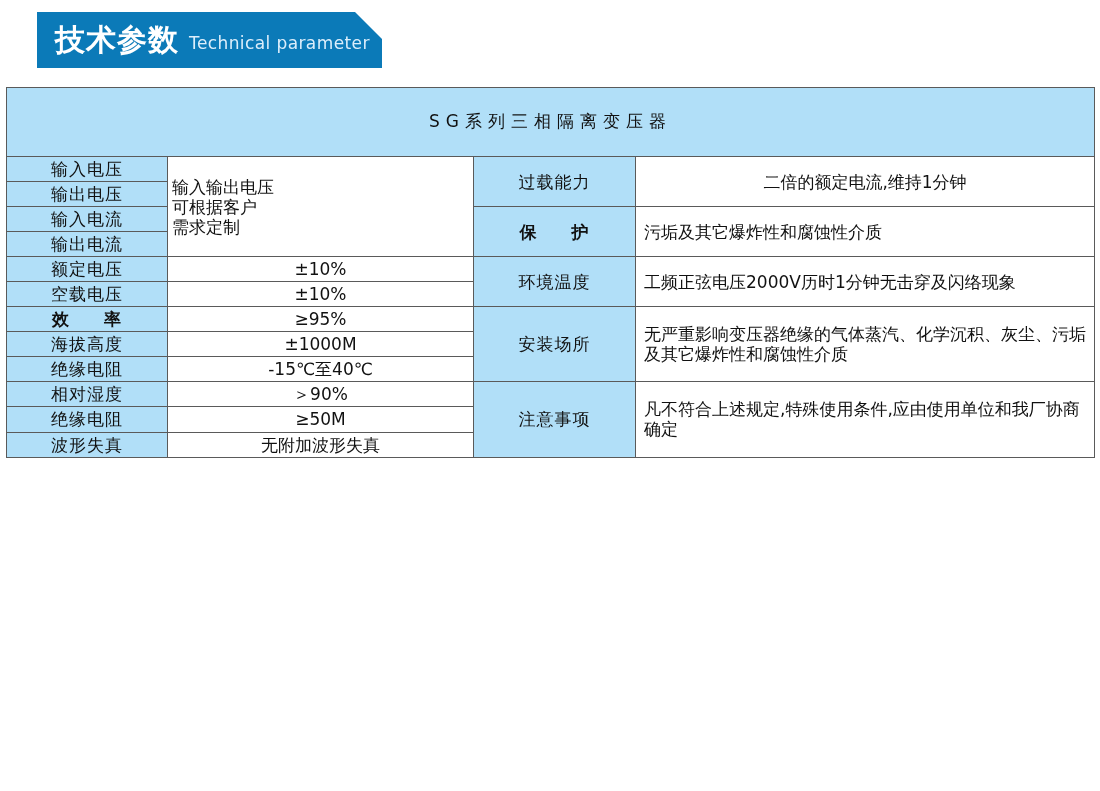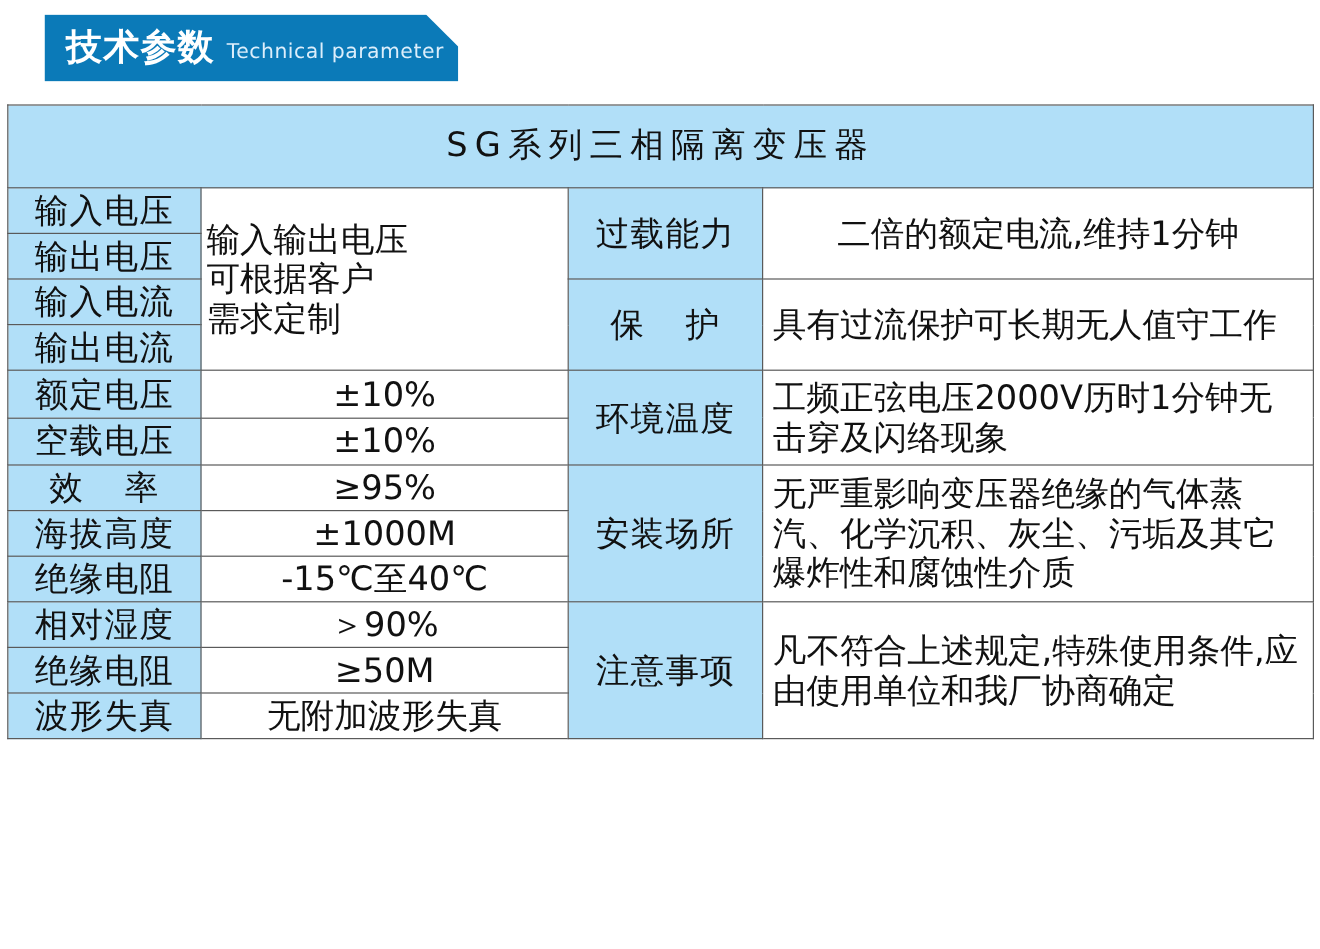--- a/index.html
+++ b/index.html
@@ -67,21 +67,21 @@
     top: 87px;
     width: 1088px;
     border-collapse: collapse;
     table-layout: fixed;
     background: #ffffff;
   }
   .spec-table td {
     border: 1px solid #5a5a5a;
     padding: 0;
     vertical-align: middle;
-    font-size: 28px;
+    font-size: 17px;
     color: #111111;
     line-height: 1.18;
   }
 
   .title-cell {
     background: #b1dff8;
     text-align: center;
     height: 58px;
     font-size: 34px;
     letter-spacing: 6px;
@@ -90,20 +90,21 @@
 
   .lbl {
     background: #b1dff8;
     text-align: center;
     font-size: 25px;
     letter-spacing: 1px;
     padding: 2px 4px !important;
   }
   .lbl-spaced {
     letter-spacing: 1px;
+    font-weight: bold;
   }
   .lbl-spaced .gap {
     display: inline-block;
     width: 34px;
   }
 
   .val {
     background: #ffffff;
     text-align: center;
     font-size: 25px;
@@ -169,21 +170,21 @@
       <td class="val val-center-multi" rowspan="2">二倍的额定电流,维持1分钟</td>
     </tr>
 
     <tr>
       <td class="lbl">输出电压</td>
     </tr>
 
     <tr>
       <td class="lbl">输入电流</td>
       <td class="lbl lbl-spaced" rowspan="2">保<span class="gap"></span>护</td>
-      <td class="val val-left" rowspan="2">具有过流保护可长期无人值守工作</td>
+      <td class="val val-left" rowspan="2">污垢及其它爆炸性和腐蚀性介质</td>
     </tr>
 
     <tr>
       <td class="lbl">输出电流</td>
     </tr>
 
     <tr>
       <td class="lbl">额定电压</td>
       <td class="val">±10%</td>
       <td class="lbl" rowspan="2">环境温度</td>

